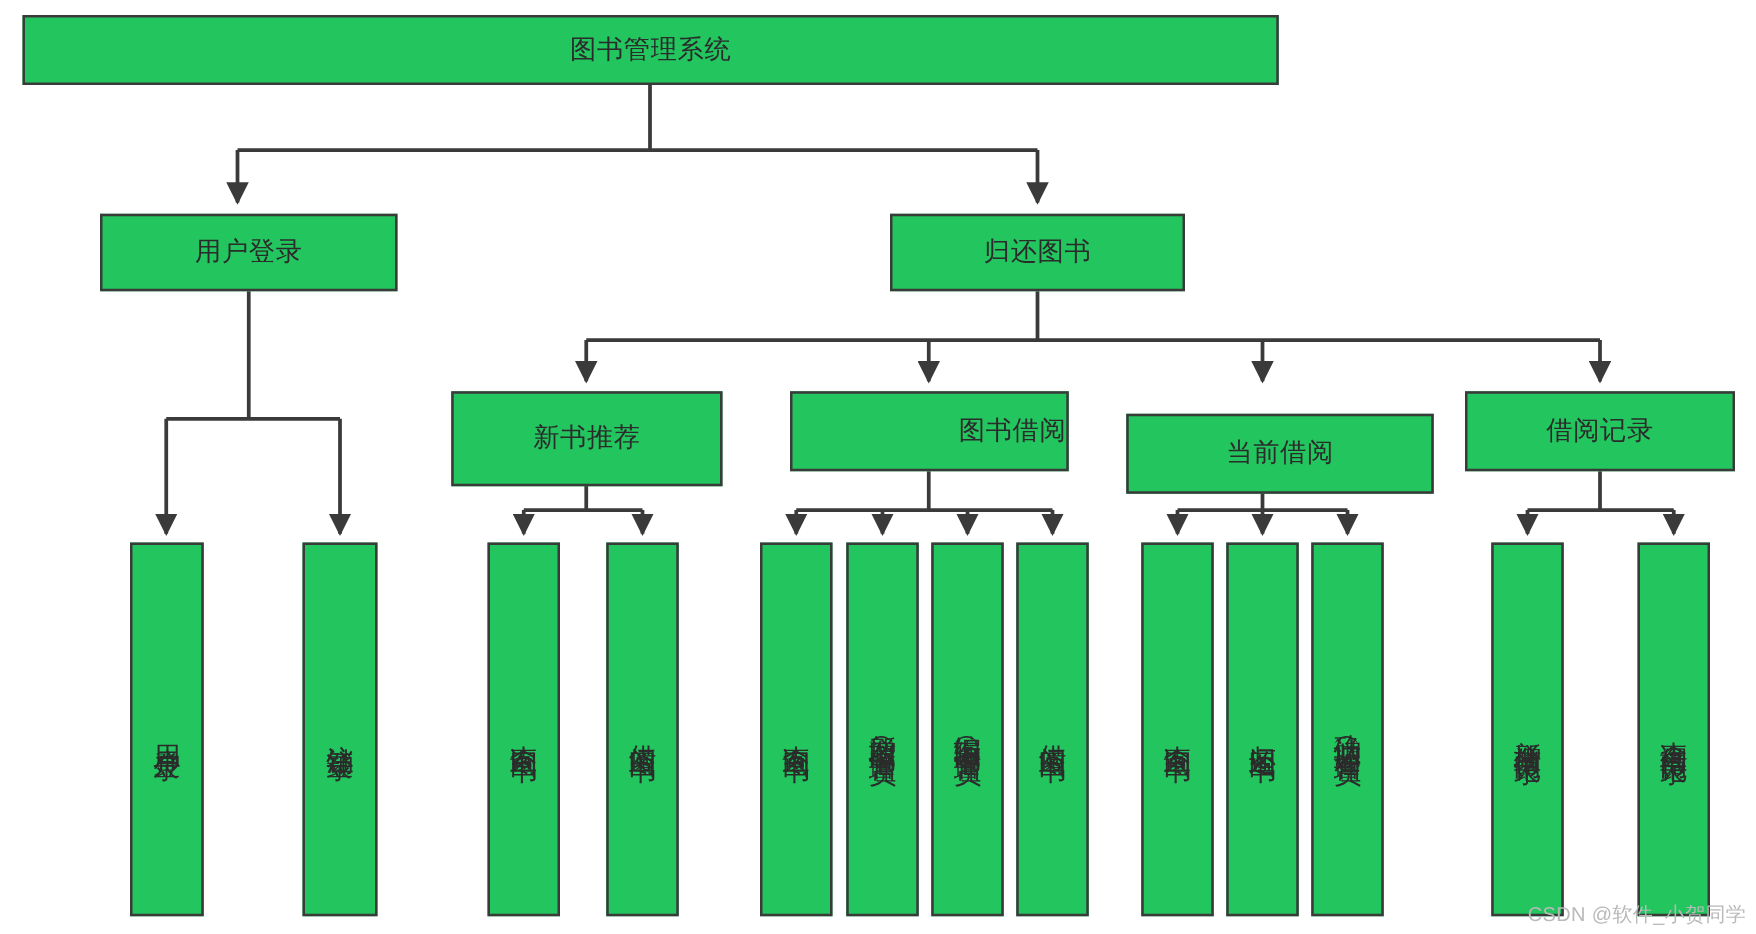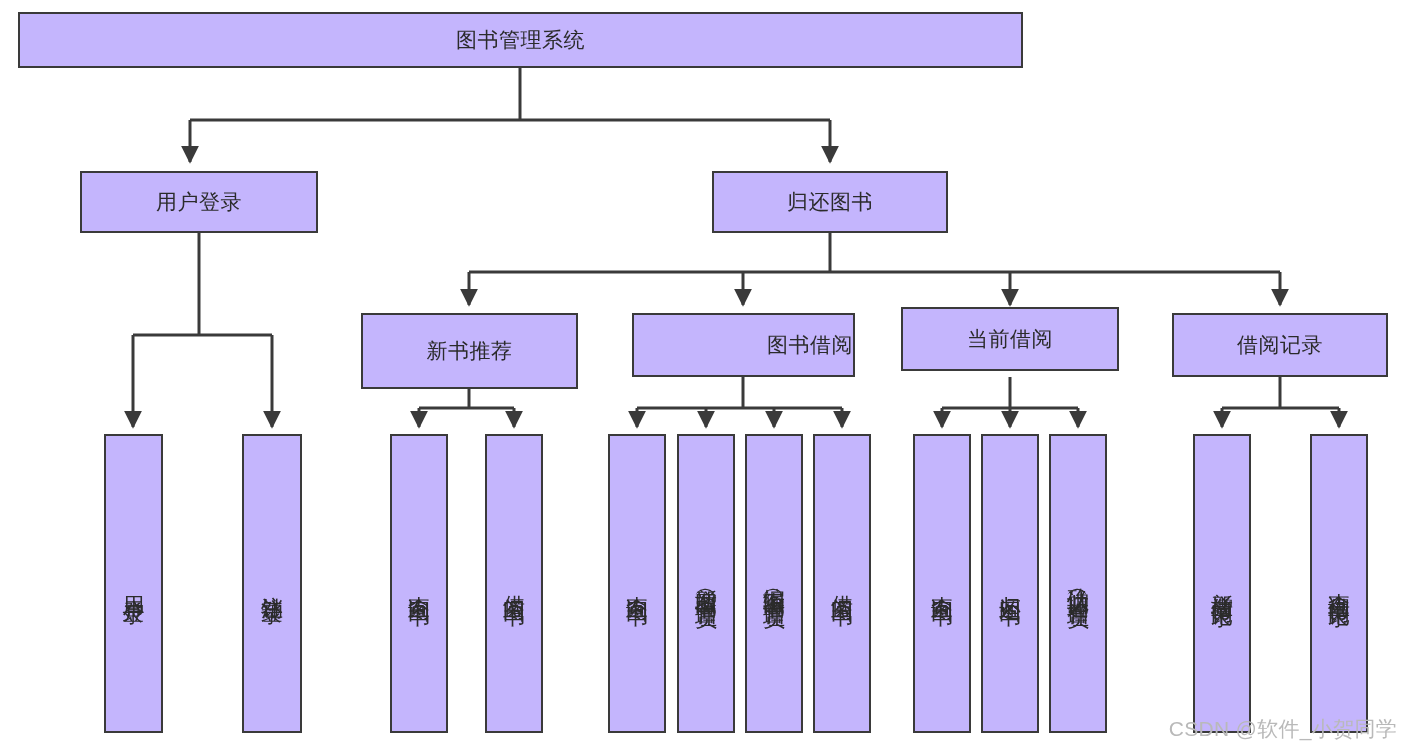--- a/index.html
+++ b/index.html
@@ -22,21 +22,21 @@
     left: 0;
     top: 0;
     width: 1405px;
     height: 747px;
     pointer-events: none;
   }
   .node {
     position: absolute;
     box-sizing: border-box;
     border: 2.5px solid #3a3a3a;
-    background: #c4b5fd;
+    background: #22c55e;
     display: flex;
     align-items: center;
     justify-content: center;
     color: #2b2b2b;
   }
   .node-label {
     display: block;
     text-align: center;
     line-height: 1.18;
     letter-spacing: 0.5px;
@@ -52,21 +52,21 @@
     writing-mode: vertical-rl;
     text-orientation: upright;
     font-size: 22px;
     letter-spacing: 3px;
     line-height: 1;
   }
   .watermark {
     position: absolute;
     right: 8px;
     bottom: 4px;
-    font-size: 21px;
+    font-size: 16px;
     color: #b9b9b9;
     white-space: nowrap;
     letter-spacing: 0.3px;
   }
 </style>
 </head>
 <body>
 
 <div id="canvas">
 
@@ -130,21 +130,21 @@
   <div class="node horiz" style="left:712px; top:171px; width:236px; height:62px;">
     <span class="node-label">归还图书</span>
   </div>
 
   <div class="node horiz" style="left:361px; top:313px; width:217px; height:76px;">
     <span class="node-label">新书推荐</span>
   </div>
   <div class="node horiz" style="left:632px; top:313px; width:223px; height:64px;justify-content:flex-end;">
     <span class="node-label">图书借阅</span>
   </div>
-  <div class="node horiz" style="left:901px; top:307px; width:218px; height:64px;">
+  <div class="node horiz" style="left:901px; top:331px; width:246px; height:64px;">
     <span class="node-label">当前借阅</span>
   </div>
   <div class="node horiz" style="left:1172px; top:313px; width:216px; height:64px;">
     <span class="node-label">借阅记录</span>
   </div>
 
   <div class="node vert" style="left:104px; top:434px; width:59px; height:299px;">
     <span class="node-label">用户登录</span>
   </div>
   <div class="node vert" style="left:242px; top:434px; width:60px; height:299px;">

